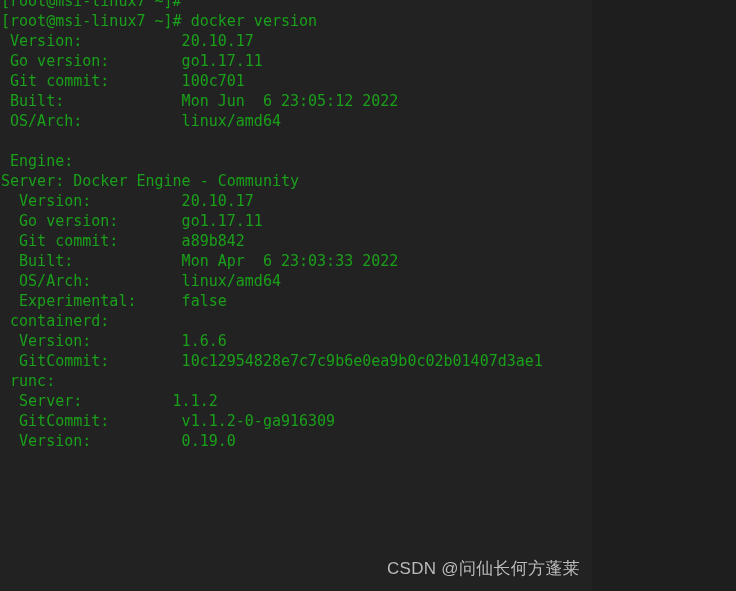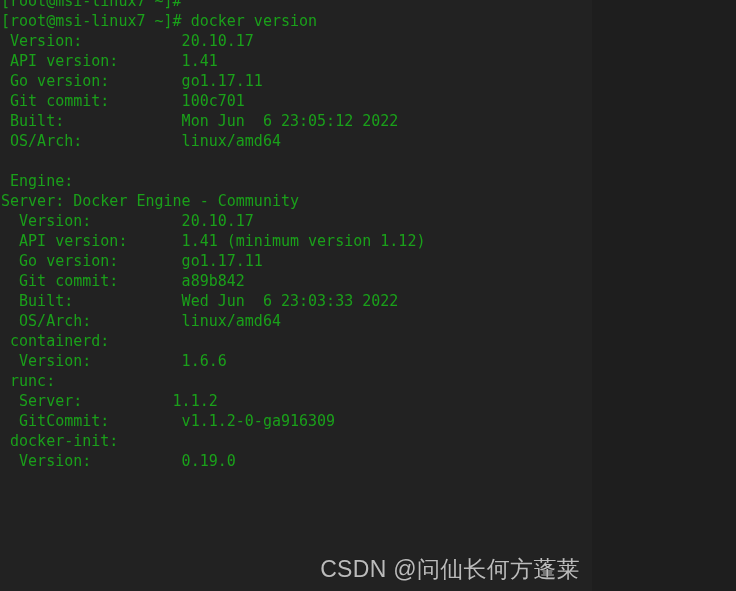--- a/index.html
+++ b/index.html
@@ -34,53 +34,52 @@
     padding-left: 1px;
   }
   .line.blank {
     color: transparent;
   }
   .watermark {
     position: absolute;
     right: 12px;
     bottom: 12px;
     font-family: "Liberation Sans", "DejaVu Sans", sans-serif;
-    font-size: 23px;
+    font-size: 17px;
     line-height: 20px;
     color: #c9c9c9;
     opacity: 0.92;
     white-space: nowrap;
     letter-spacing: 0.3px;
     text-shadow: 0 0 1px rgba(0,0,0,0.45);
   }
 </style>
 </head>
 <body>
 
 <div id="terminal">
   <div id="screen">
       <div class="line">[root@msi-linux7 ~]#</div>
       <div class="line">[root@msi-linux7 ~]# docker version</div>
       <div class="line"> Version:           20.10.17</div>
-      <div class="line"> API version:       1.41</div>
       <div class="line"> Go version:        go1.17.11</div>
       <div class="line"> Git commit:        100c701</div>
       <div class="line"> Built:             Mon Jun  6 23:05:12 2022</div>
       <div class="line"> OS/Arch:           linux/amd64</div>
       <div class="line blank"></div>
       <div class="line"> Engine:</div>
       <div class="line">Server: Docker Engine - Community</div>
       <div class="line">  Version:          20.10.17</div>
-      <div class="line">  API version:      1.41 (minimum version 1.12)</div>
       <div class="line">  Go version:       go1.17.11</div>
       <div class="line">  Git commit:       a89b842</div>
-      <div class="line">  Built:            Wed Jun  6 23:03:33 2022</div>
+      <div class="line">  Built:            Mon Apr  6 23:03:33 2022</div>
       <div class="line">  OS/Arch:          linux/amd64</div>
+      <div class="line">  Experimental:     false</div>
       <div class="line"> containerd:</div>
       <div class="line">  Version:          1.6.6</div>
+      <div class="line">  GitCommit:        10c12954828e7c7c9b6e0ea9b0c02b01407d3ae1</div>
       <div class="line"> runc:</div>
       <div class="line">  Server:          1.1.2</div>
       <div class="line">  GitCommit:        v1.1.2-0-ga916309</div>
-      <div class="line"> docker-init:</div>
       <div class="line">  Version:          0.19.0</div>
     </div>
   <div class="watermark">CSDN @问仙长何方蓬莱</div>
 </div>
 
 </body></html>

